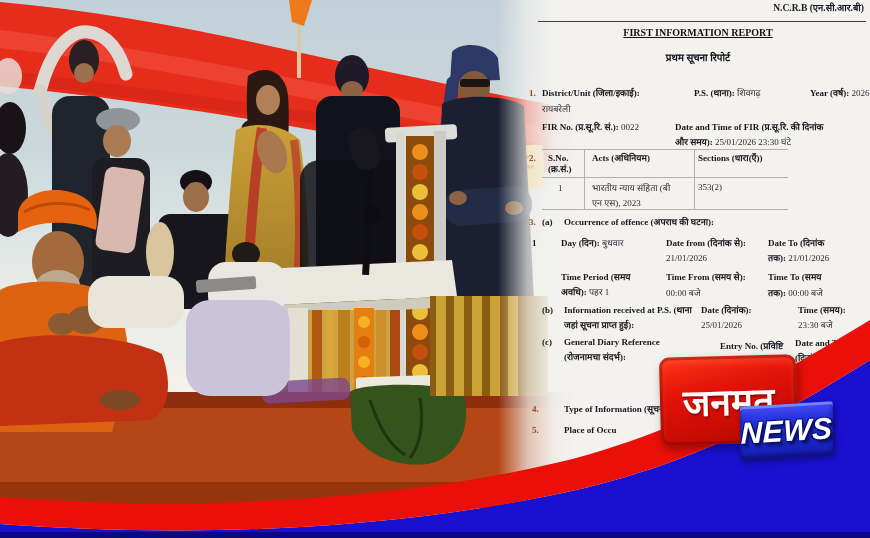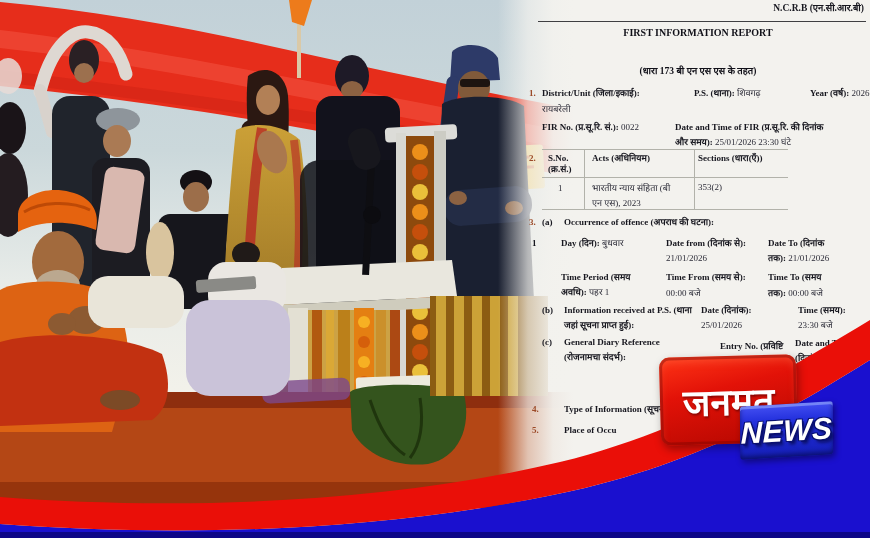--- a/index.html
+++ b/index.html
@@ -207,22 +207,22 @@
         <rect x="490" y="296" width="10" height="100" fill="#caa23c"></rect>
         <rect x="508" y="296" width="10" height="100" fill="#caa23c"></rect>
       </g>
     </svg>
   </div>
 
   <div class="paper">
     <div class="t b" style="right:6px;top:3px;font-size:9.5px;">N.C.R.B (एन.सी.आर.बी)</div>
     <div class="hline" style="left:40px;top:21px;width:328px;"></div>
 
-    <div class="hd t b" style="top:27px;font-size:10px;">FIRST INFORMATION REPORT</div>
-    <div class="hd t b" style="top:66px;font-size:9.5px;">(धारा 173 बी एन एस एस के तहत)</div>
+    <div class="hd t b" style="top:27px;font-size:10px;text-decoration:underline;">FIRST INFORMATION REPORT</div>
+    <div class="hd t b" style="top:52px;font-size:10px;">प्रथम सूचना रिपोर्ट</div>
 
     <div class="num" style="left:31px;top:88px;">1.</div>
     <div class="t b" style="left:44px;top:88px;">District/Unit (जिला/इकाई):</div>
     <div class="t val" style="left:44px;top:104px;">रायबरेली</div>
     <div class="t" style="left:196px;top:88px;"><span class="b">P.S. (थाना):</span> <span class="val">शिवगढ़</span></div>
     <div class="t" style="left:312px;top:88px;"><span class="b">Year (वर्ष):</span> <span class="val">2026</span></div>
     <div class="t" style="left:44px;top:122px;"><span class="b">FIR No. (प्र.सू.रि. सं.):</span> <span class="val">0022</span></div>
     <div class="t b" style="left:177px;top:122px;">Date and Time of FIR (प्र.सू.रि. की दिनांक</div>
     <div class="t" style="left:177px;top:137px;"><span class="b">और समय):</span> <span class="val">25/01/2026 23:30 घंटे</span></div>
 

